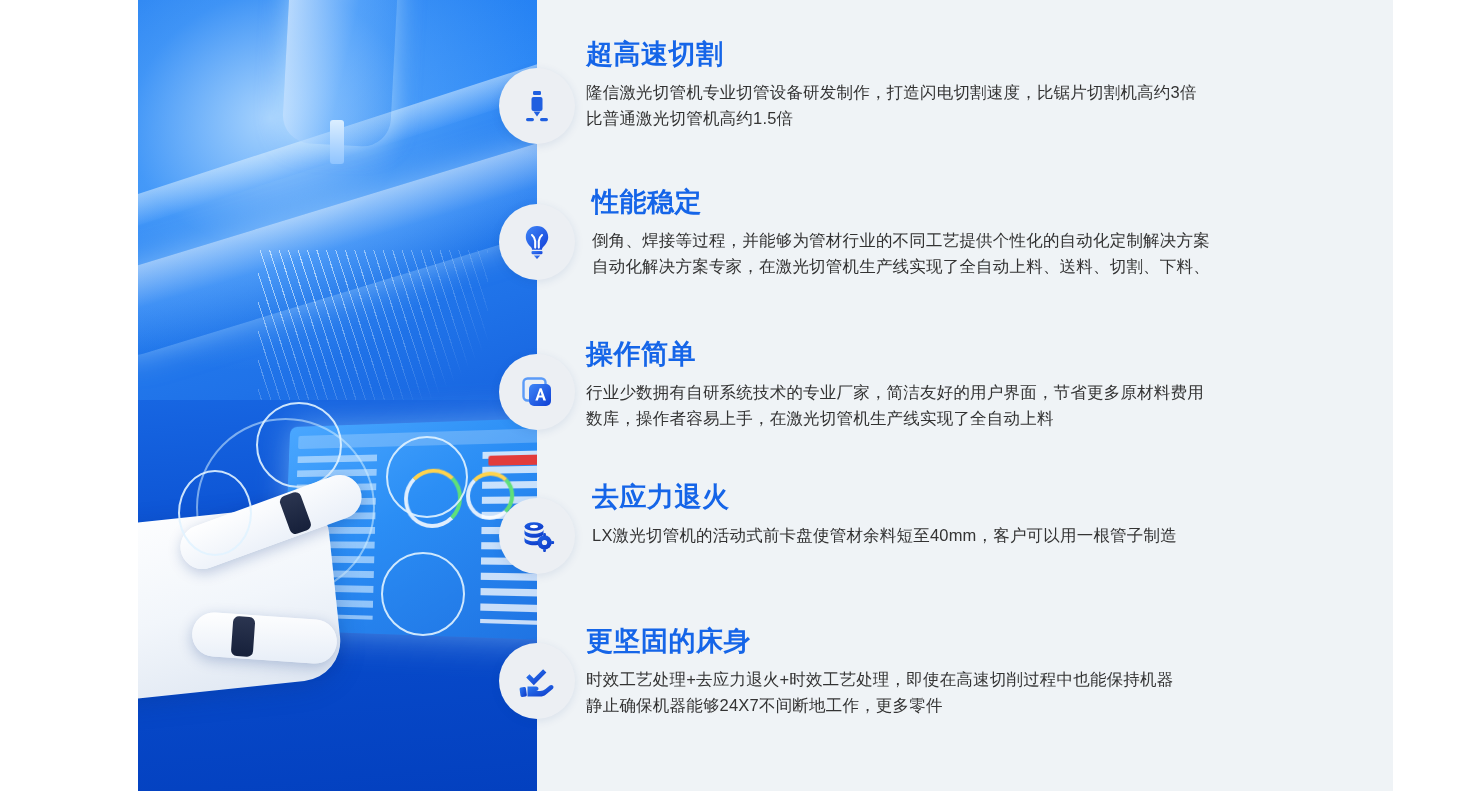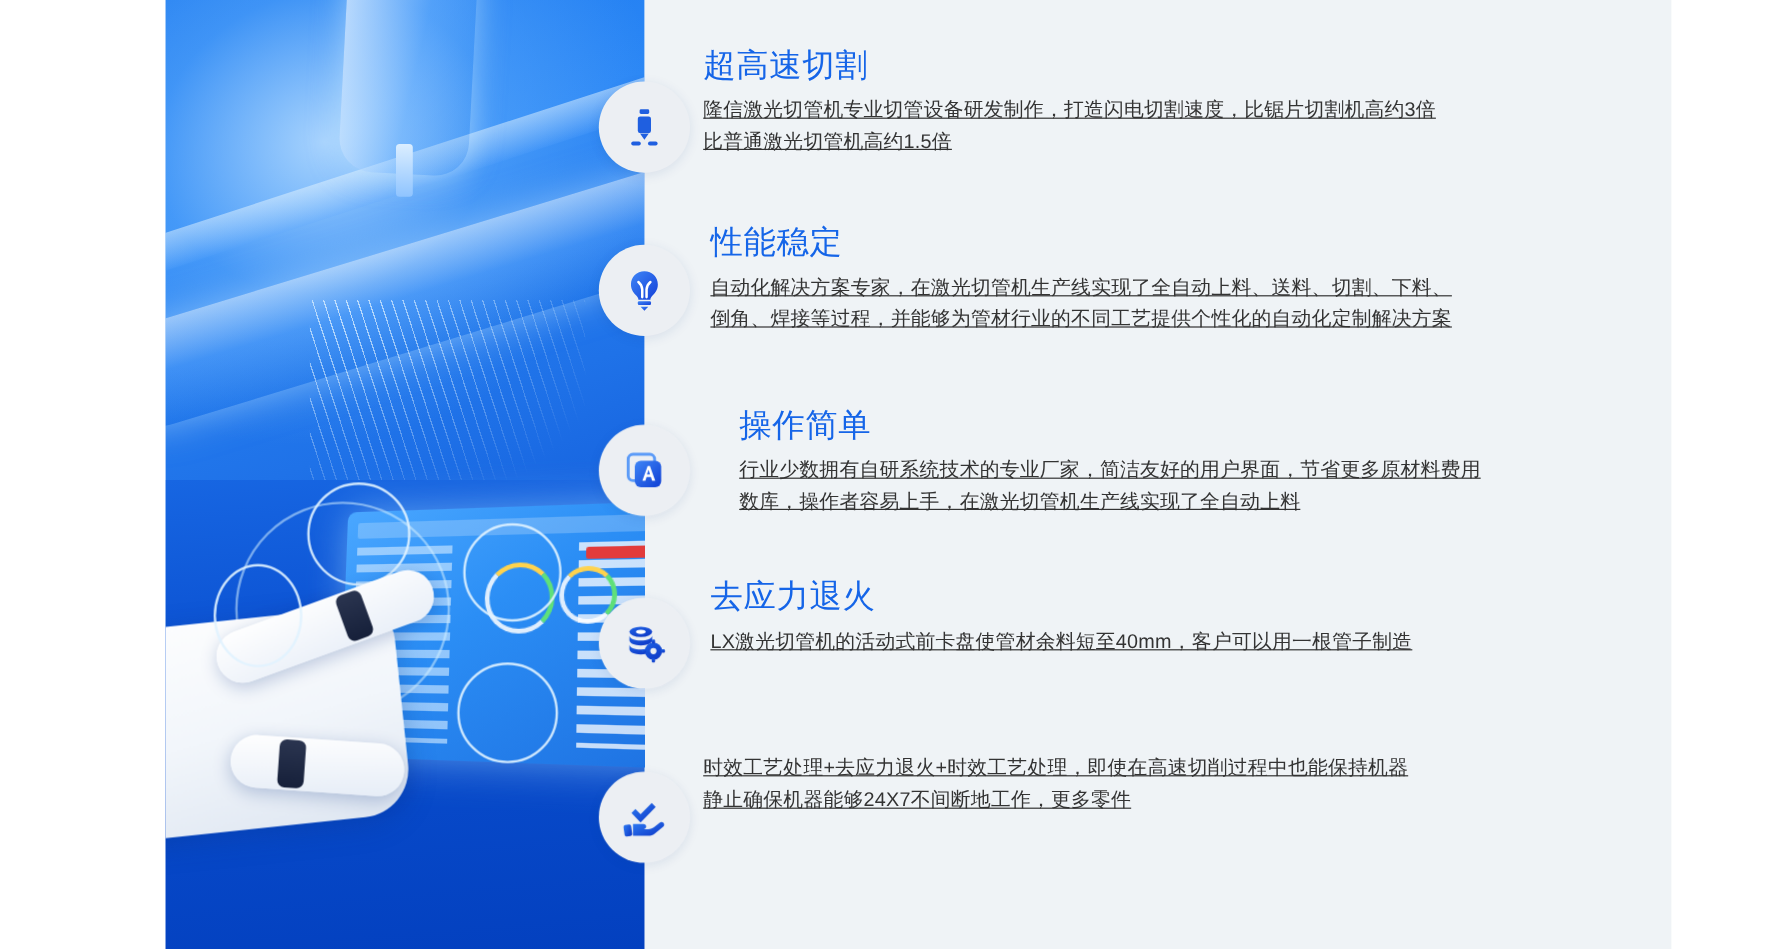--- a/index.html
+++ b/index.html
@@ -188,51 +188,51 @@
     z-index: 5;
   }
   .icon-badge svg { display:block; }
   .feature-text {
     position: absolute;
     left: 586px;
     width: 716px;
   }
   .feature-title {
     font-size: 27px;
-    font-weight: normal;
+    font-weight: bold;
     color: #1565e8;
     letter-spacing: .5px;
     line-height: 1.1;
     margin: 0 0 9px 0;
     white-space: nowrap;
   }
   .feature-desc {
     font-size: 16.5px;
     color: #333333;
     line-height: 1.62;
     margin: 0;
     letter-spacing: .2px;
   }
-  .feature-desc .line { display: block; text-decoration: underline; }
+  .feature-desc .line { display: block; }
 
   
   #row-0 { top: 40px; }
   #row-0 .icon-badge { top: 28px; }
   #row-1 { top: 188px; }
   #row-1 .icon-badge { top: 16px; }
   #row-2 { top: 340px; }
   #row-2 .icon-badge { top: 14px; }
   #row-3 { top: 483px; }
   #row-3 .icon-badge { top: 15px; }
   #row-4 { top: 627px; }
   #row-4 .icon-badge { top: 16px; }
 
   
   #row-1 .feature-text, #row-3 .feature-text { left: 592px; }
-  #row-2 .feature-text { left: 616px; }
+  #row-2 .feature-text { left: 586px; }
 </style>
 </head>
 <body>
 
 <div class="page">
 
   <div class="left-gutter"></div>
 
   <div class="content-panel"></div>
 
@@ -302,22 +302,22 @@
         </defs>
         <path d="M21 5c-6.4 0-11.2 4.9-11.2 11 0 4.4 2.5 7.3 4.6 9.5 1 1.1 1.6 2 1.6 3.2h10c0-1.2.6-2.1 1.6-3.2 2.1-2.2 4.6-5.1 4.6-9.5C32.2 9.9 27.4 5 21 5z" fill="url(#g-bulb)"></path>
         <path d="M16 14c1.6 1.3 2.9 3.3 3.2 6.2v6.4M26 14c-1.6 1.3-2.9 3.3-3.2 6.2v6.4" stroke="#ffffff" stroke-width="2.1" fill="none" stroke-linecap="round"></path>
         <rect x="15.5" y="30" width="11" height="3.2" rx="1.1" fill="url(#g-bulb)"></rect>
         <path d="M17.8 34.6h6.4L21 38z" fill="url(#g-bulb)"></path>
       </svg>
     </div>
     <div class="feature-text">
       <h3 class="feature-title">性能稳定</h3>
       <p class="feature-desc">
+        <span class="line">倒角、焊接等过程，并能够为管材行业的不同工艺提供个性化的自动化定制解决方案</span>
         <span class="line">自动化解决方案专家，在激光切管机生产线实现了全自动上料、送料、切割、下料、</span>
-        <span class="line">倒角、焊接等过程，并能够为管材行业的不同工艺提供个性化的自动化定制解决方案</span>
       </p>
     </div>
   </div>
 
   <div class="feature" id="row-2">
     <div class="icon-badge">
       <svg width="40" height="40" viewBox="0 0 40 40" aria-hidden="true">
         <defs>
           <linearGradient id="g-card" x1="0" y1="0" x2="1" y2="1">
             <stop offset="0" stop-color="#3f86f7"></stop>
@@ -379,20 +379,21 @@
             <stop offset="0" stop-color="#2f7df4"></stop>
               <stop offset="1" stop-color="#0c36c6"></stop>
           </linearGradient>
         </defs>
         <path d="M13.5 14.2l4.3 4.4 9.3-9.4 3.3 3.3-12.6 12.8-7.6-7.8z" fill="url(#g-hand)"></path>
         <path d="M11.5 26.6h8.6c1.4 0 2.4 1 2.4 2.2s-1 2.2-2.4 2.2h-4.4c2.6 0 5.6-.1 8.2-.1 2.3 0 4-.7 5.6-2l4.2-3.4c1-.8 2.5-.7 3.3.3.8 1 .6 2.4-.4 3.2l-6.6 5.4c-1.8 1.5-3.6 2.1-6 2.1H11.5z" fill="url(#g-hand)"></path>
         <rect x="4" y="27.2" width="6.4" height="9.6" rx="1.6" fill="url(#g-hand)" transform="rotate(-8 7.2 32)"></rect>
       </svg>
     </div>
     <div class="feature-text">
+      <h3 class="feature-title">更坚固的床身</h3>
       <p class="feature-desc">
         <span class="line">时效工艺处理+去应力退火+时效工艺处理，即使在高速切削过程中也能保持机器</span>
         <span class="line">静止确保机器能够24X7不间断地工作，更多零件</span>
       </p>
     </div>
   </div>
 
 </div>
 
 </body></html>

